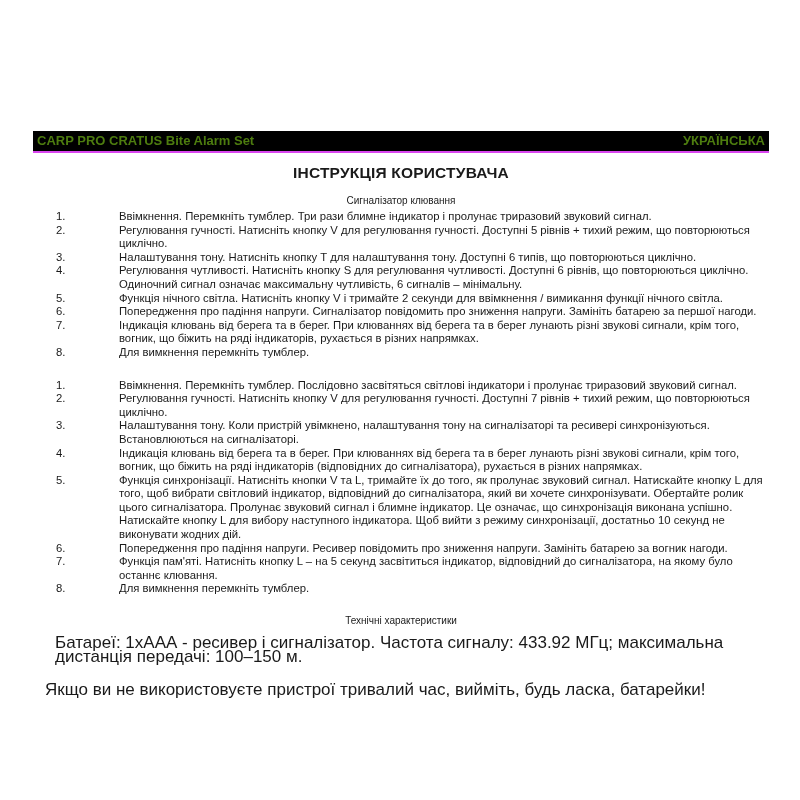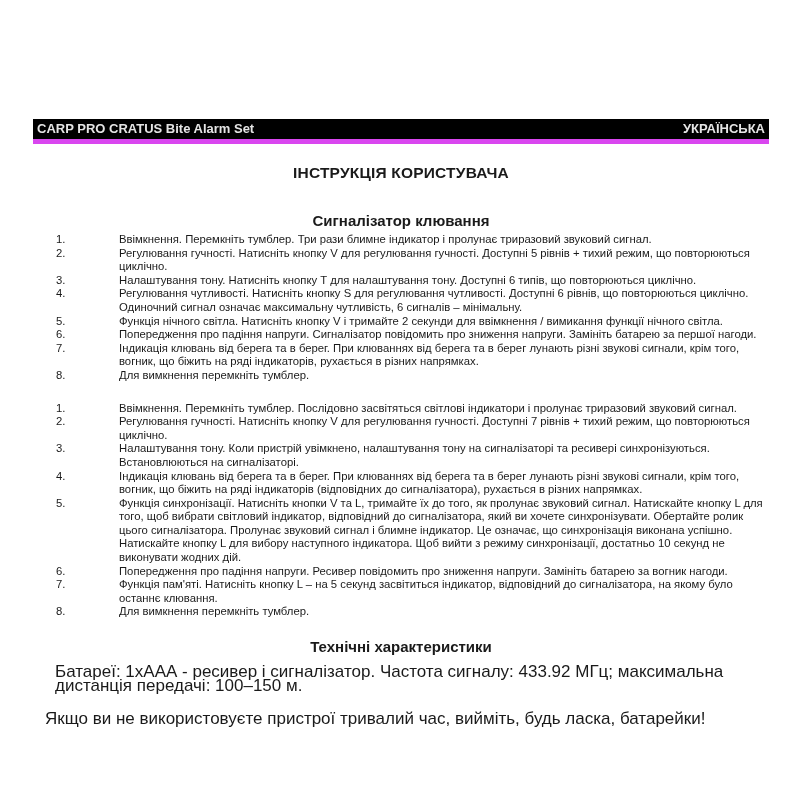--- a/index.html
+++ b/index.html
@@ -12,51 +12,51 @@
     width: 800px;
     height: 800px;
     background: #ffffff;
     font-family: "Liberation Sans", sans-serif;
     color: #1a1a1a;
     overflow: hidden;
   }
   .header-bar {
     position: absolute;
     left: 33px;
-    top: 118px;
+    top: 130px;
     width: 728px;
     height: 21px;
     background: #000000;
-    color: #e5e5e5;
+    color: #4d7c0f;
     display: flex;
     justify-content: space-between;
     align-items: center;
     padding: 0 4px;
     font-size: 13px;
     font-weight: bold;
-    border-bottom: 5px solid #d946ef;
+    border-bottom: 2px solid #d946ef;
     box-shadow: 0 1px 0 #ffffff inset;
   }
   .content {
     position: absolute;
     left: 33px;
     top: 164px;
     width: 736px;
   }
   .doc-title {
     text-align: center;
     font-size: 15.5px;
     font-weight: bold;
-    margin: 0 0 30px 0;
+    margin: 0 0 13px 0;
     letter-spacing: 0.2px;
   }
   .section-heading {
     text-align: center;
-    font-size: 15px;
-    font-weight: bold;
+    font-size: 10px;
+    font-weight: normal;
     margin: 0 0 4px 0;
   }
   .num-list {
     list-style: none;
     margin: 0 0 19px 0;
     padding: 0;
     font-size: 11.3px;
     line-height: 13.6px;
   }
   .num-list li {

